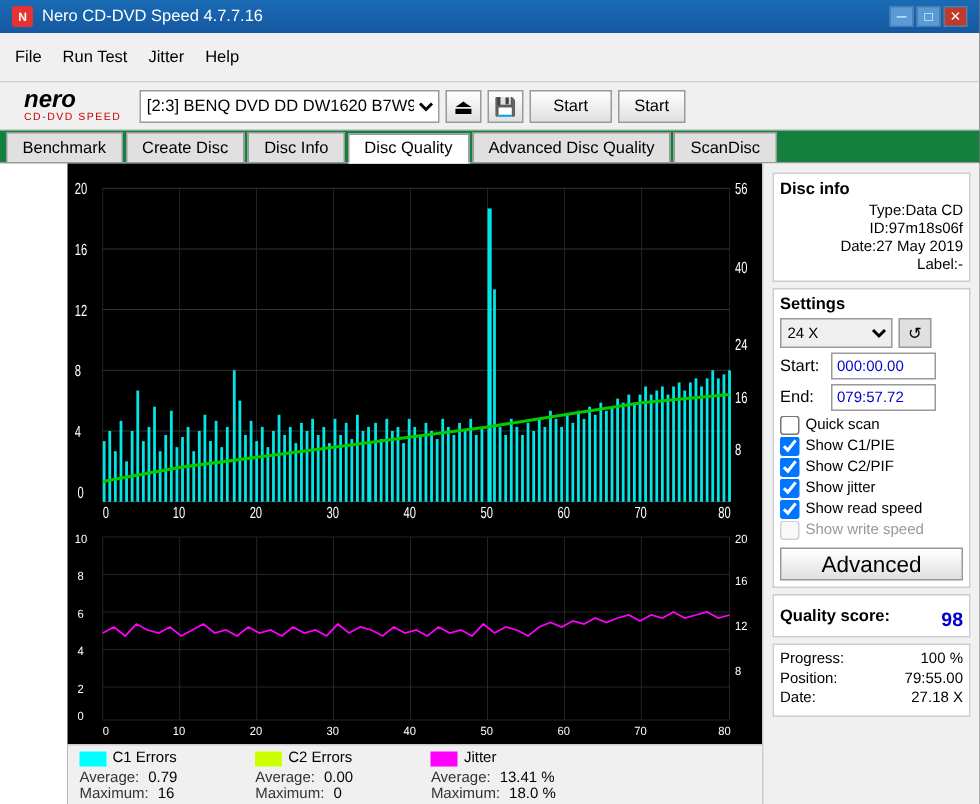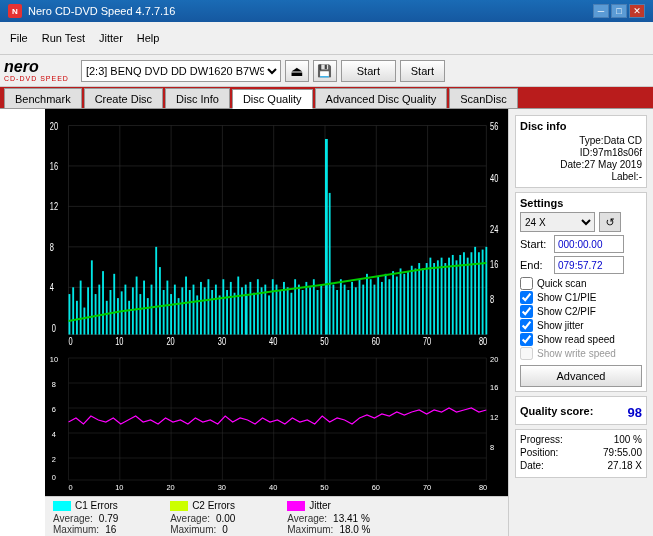--- a/index.html
+++ b/index.html
@@ -11,46 +11,46 @@
     .title-bar-icon { width: 14px; height: 14px; background: #e63232; border-radius: 2px; display: flex; align-items: center; justify-content: center; font-size: 8px; color: white; font-weight: bold; }
     .title-bar-controls { display: flex; gap: 2px; }
     .title-btn { width: 16px; height: 14px; background: #5b9bd5; border: 1px solid #4a7fb5; color: white; font-size: 9px; cursor: pointer; display: flex; align-items: center; justify-content: center; }
     .title-btn.close { background: #c0392b; }
     
     
     .menu-bar { background: #f0f0f0; border-bottom: 1px solid #ccc; height: 20px; display: flex; align-items: center; padding: 16px 4px; gap: 2px; }
     .menu-item { padding: 2px 6px; font-size: 11px; cursor: pointer; }
     
     
-    .toolbar { background: #f0f0f0; border-bottom: 1px solid #ccc; height: 32px; display: flex; align-items: center; padding: 0 4px; gap: 4px; }
+    .toolbar { background: #f0f0f0; border-bottom: 1px solid #ccc; height: 32px; display: flex; align-items: center; padding: 0 16px; gap: 4px; }
     .nero-logo { display: flex; align-items: center; margin-right: 8px; }
     .nero-logo-top { color: #000; font-size: 18px; font-weight: bold; font-style: italic; line-height: 1; }
     .nero-logo-bottom { color: #ff0000; font-size: 8px; letter-spacing: 1px; }
     .drive-select { height: 22px; width: 200px; font-size: 11px; border: 1px solid #999; background: white; }
     .toolbar-btn { height: 22px; padding: 2px 8px; font-size: 11px; border: 1px solid #999; background: linear-gradient(to bottom, #ffffff, #e0e0e0); cursor: pointer; }
     .toolbar-btn-icon { width: 24px; height: 22px; border: 1px solid #999; background: linear-gradient(to bottom, #ffffff, #e0e0e0); cursor: pointer; display: flex; align-items: center; justify-content: center; }
     
     
-    .tabs { background: #b91c1c; border-bottom: 1px solid #999; height: 22px; display: flex; align-items: flex-end; padding: 0 4px; }
+    .tabs { background: #15803d; border-bottom: 1px solid #999; height: 22px; display: flex; align-items: flex-end; padding: 0 4px; }
     .tab { padding: 2px 10px; font-size: 11px; border: 1px solid #999; border-bottom: none; background: #e0e0e0; cursor: pointer; margin-right: 2px; height: 20px; display: flex; align-items: center; }
     .tab.active { background: white; border-bottom: 1px solid white; margin-bottom: -1px; z-index: 1; }
     
     
     .main { display: flex; background: white; height: calc(536px - 22px - 20px - 32px - 22px); padding-left: 45px; }
     
     
     .right-panel { width: 145px; background: #f0f0f0; border-left: 1px solid #ccc; padding: 6px; font-size: 11px; display: flex; flex-direction: column; gap: 4px; }
     .panel-section { background: white; border: 1px solid #ccc; padding: 4px; }
     .panel-title { font-weight: bold; font-size: 11px; margin-bottom: 3px; }
     .info-row { display: flex; justify-content: flex-end; font-size: 10px; margin-bottom: 1px; }
     .settings-row { display: flex; align-items: center; gap: 4px; margin-bottom: 3px; }
     .settings-select { height: 20px; width: 75px; font-size: 10px; border: 1px solid #999; }
     .time-input { width: 70px; height: 18px; font-size: 10px; border: 1px solid #999; background: white; color: #0000cc; padding: 1px 3px; }
     .checkbox-row { display: flex; align-items: center; gap: 4px; font-size: 10px; margin-bottom: 1px; }
-    .advanced-btn { width: 100%; height: 22px; font-size: 11px; border: 1px solid #999; background: linear-gradient(to bottom, #ffffff, #e0e0e0); cursor: pointer; margin-top: 4px; }
+    .advanced-btn { width: 100%; height: 22px; font-size: 15px; border: 1px solid #999; background: linear-gradient(to bottom, #ffffff, #e0e0e0); cursor: pointer; margin-top: 4px; }
     .quality-score-row { display: flex; justify-content: space-between; font-size: 11px; font-weight: bold; margin-top: 4px; }
     .progress-row { display: flex; justify-content: space-between; font-size: 10px; margin-bottom: 2px; }
     svg { display: block; }
     
     .bottom-legend { display: flex; background: #f0f0f0; padding: 3px 8px; gap: 30px; border-top: 1px solid #ccc; font-size: 10px; }
     .legend-group { display: flex; flex-direction: column; }
     .legend-header { display: flex; align-items: center; gap: 4px; margin-bottom: 2px; }
     .legend-box { width: 18px; height: 10px; }
     .stat-line { display: flex; gap: 6px; font-size: 10px; }
     .stat-label { color: #333; }

